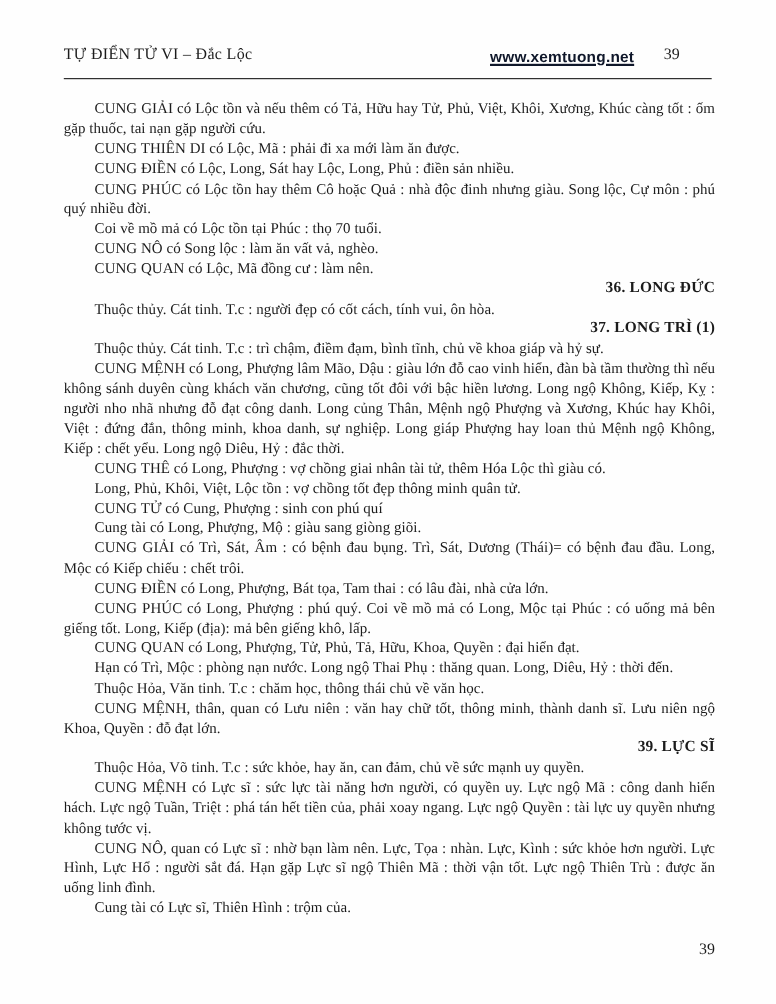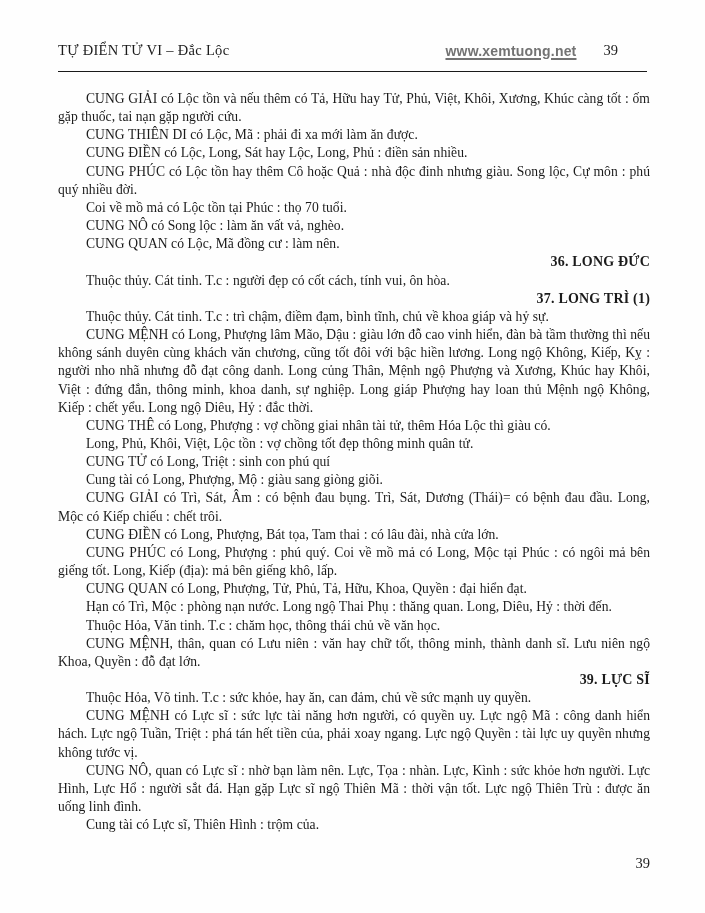--- a/index.html
+++ b/index.html
@@ -19,21 +19,21 @@
     top: 42px;
     display: flex;
     align-items: center;
     font-size: 14.5px;
   }
   .doc-title { flex: 1; letter-spacing: 0.3px; white-space: nowrap; }
   .site-link {
     font-family: "Liberation Sans", "DejaVu Sans", sans-serif;
     font-weight: bold;
     font-size: 14px;
-    color: #737373;
+    color: #0f172a;
     text-decoration: underline;
     text-decoration-thickness: 2px;
     text-underline-offset: 2px;
     letter-spacing: 0.2px;
     cursor: pointer;
   }
   .header-page-num { margin-left: 27px; margin-right: 15px; font-size: 14.5px; }
   .header-rule {
     position: absolute;
     left: 58px;
@@ -89,25 +89,25 @@
       <p class="para">Coi về mồ mả có Lộc tồn tại Phúc : thọ 70 tuổi.</p>
       <p class="para">CUNG NÔ có Song lộc : làm ăn vất vả, nghèo.</p>
       <p class="para">CUNG QUAN có Lộc, Mã đồng cư : làm nên.</p>
       <h3 class="heading">36. LONG ĐỨC</h3>
       <p class="para">Thuộc thủy. Cát tinh. T.c : người đẹp có cốt cách, tính vui, ôn hòa.</p>
       <h3 class="heading">37. LONG TRÌ (1)</h3>
       <p class="para">Thuộc thủy. Cát tinh. T.c : trì chậm, điềm đạm, bình tĩnh, chủ về khoa giáp và hỷ sự.</p>
       <p class="para">CUNG MỆNH có Long, Phượng lâm Mão, Dậu : giàu lớn đỗ cao vinh hiển, đàn bà tầm thường thì nếu không sánh duyên cùng khách văn chương, cũng tốt đôi với bậc hiền lương. Long ngộ Không, Kiếp, Kỵ : người nho nhã nhưng đỗ đạt công danh. Long củng Thân, Mệnh ngộ Phượng và Xương, Khúc hay Khôi, Việt : đứng đắn, thông minh, khoa danh, sự nghiệp. Long giáp Phượng hay loan thủ Mệnh ngộ Không, Kiếp : chết yểu. Long ngộ Diêu, Hỷ : đắc thời.</p>
       <p class="para">CUNG THÊ có Long, Phượng : vợ chồng giai nhân tài tử, thêm Hóa Lộc thì giàu có.</p>
       <p class="para">Long, Phủ, Khôi, Việt, Lộc tồn : vợ chồng tốt đẹp thông minh quân tử.</p>
-      <p class="para">CUNG TỬ có Long, Triệt : sinh con phú quí</p>
+      <p class="para">CUNG TỬ có Cung, Phượng : sinh con phú quí</p>
       <p class="para">Cung tài có Long, Phượng, Mộ : giàu sang giòng giõi.</p>
       <p class="para">CUNG GIẢI có Trì, Sát, Âm : có bệnh đau bụng. Trì, Sát, Dương (Thái)= có bệnh đau đầu. Long, Mộc có Kiếp chiếu : chết trôi.</p>
       <p class="para">CUNG ĐIỀN có Long, Phượng, Bát tọa, Tam thai : có lâu đài, nhà cửa lớn.</p>
-      <p class="para">CUNG PHÚC có Long, Phượng : phú quý. Coi về mồ mả có Long, Mộc tại Phúc : có ngôi mả bên giếng tốt. Long, Kiếp (địa): mả bên giếng khô, lấp.</p>
+      <p class="para">CUNG PHÚC có Long, Phượng : phú quý. Coi về mồ mả có Long, Mộc tại Phúc : có uống mả bên giếng tốt. Long, Kiếp (địa): mả bên giếng khô, lấp.</p>
       <p class="para">CUNG QUAN có Long, Phượng, Tử, Phủ, Tả, Hữu, Khoa, Quyền : đại hiển đạt.</p>
       <p class="para">Hạn có Trì, Mộc : phòng nạn nước. Long ngộ Thai Phụ : thăng quan. Long, Diêu, Hỷ : thời đến.</p>
       <p class="para">Thuộc Hỏa, Văn tinh. T.c : chăm học, thông thái chủ về văn học.</p>
       <p class="para">CUNG MỆNH, thân, quan có Lưu niên : văn hay chữ tốt, thông minh, thành danh sĩ. Lưu niên ngộ Khoa, Quyền : đỗ đạt lớn.</p>
       <h3 class="heading">39. LỰC SĨ</h3>
       <p class="para">Thuộc Hỏa, Võ tinh. T.c : sức khỏe, hay ăn, can đảm, chủ về sức mạnh uy quyền.</p>
       <p class="para">CUNG MỆNH có Lực sĩ : sức lực tài năng hơn người, có quyền uy. Lực ngộ Mã : công danh hiển hách. Lực ngộ Tuần, Triệt : phá tán hết tiền của, phải xoay ngang. Lực ngộ Quyền : tài lực uy quyền nhưng không tước vị.</p>
       <p class="para">CUNG NÔ, quan có Lực sĩ : nhờ bạn làm nên. Lực, Tọa : nhàn. Lực, Kình : sức khỏe hơn người. Lực Hình, Lực Hổ : người sắt đá. Hạn gặp Lực sĩ ngộ Thiên Mã : thời vận tốt. Lực ngộ Thiên Trù : được ăn uống linh đình.</p>
       <p class="para">Cung tài có Lực sĩ, Thiên Hình : trộm của.</p>
     </main>

